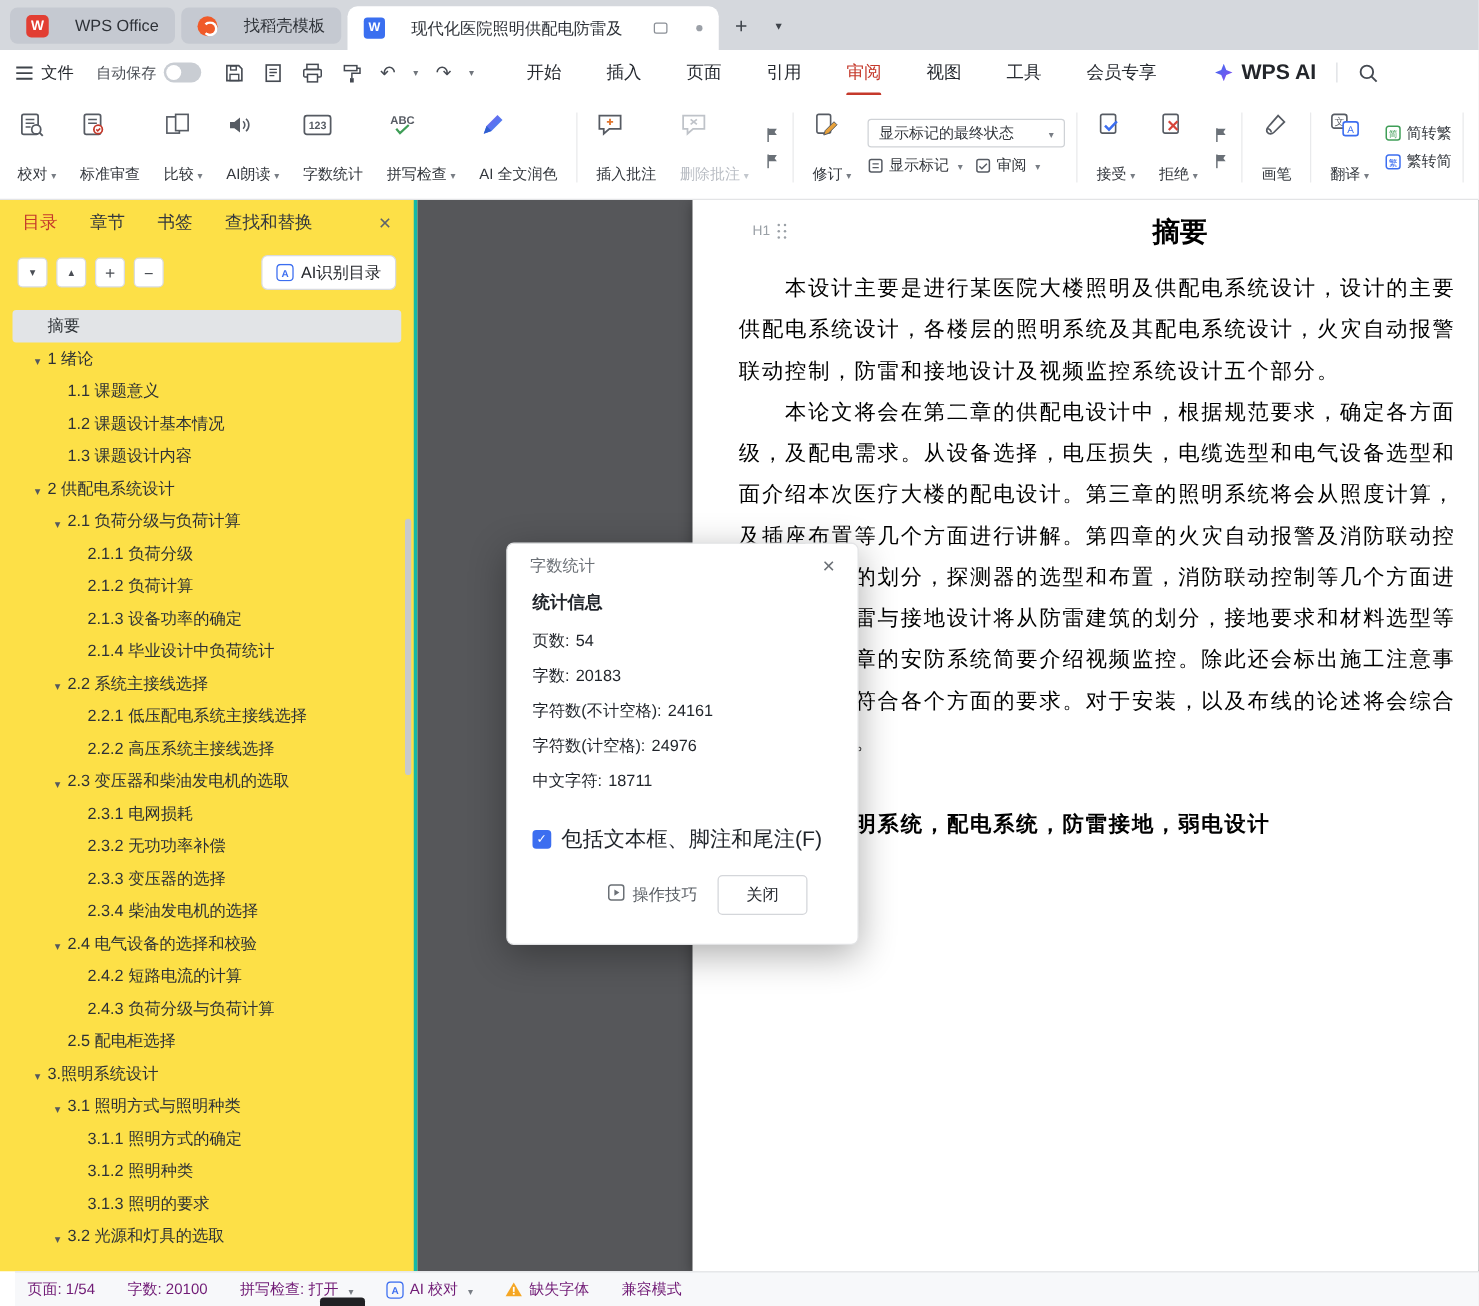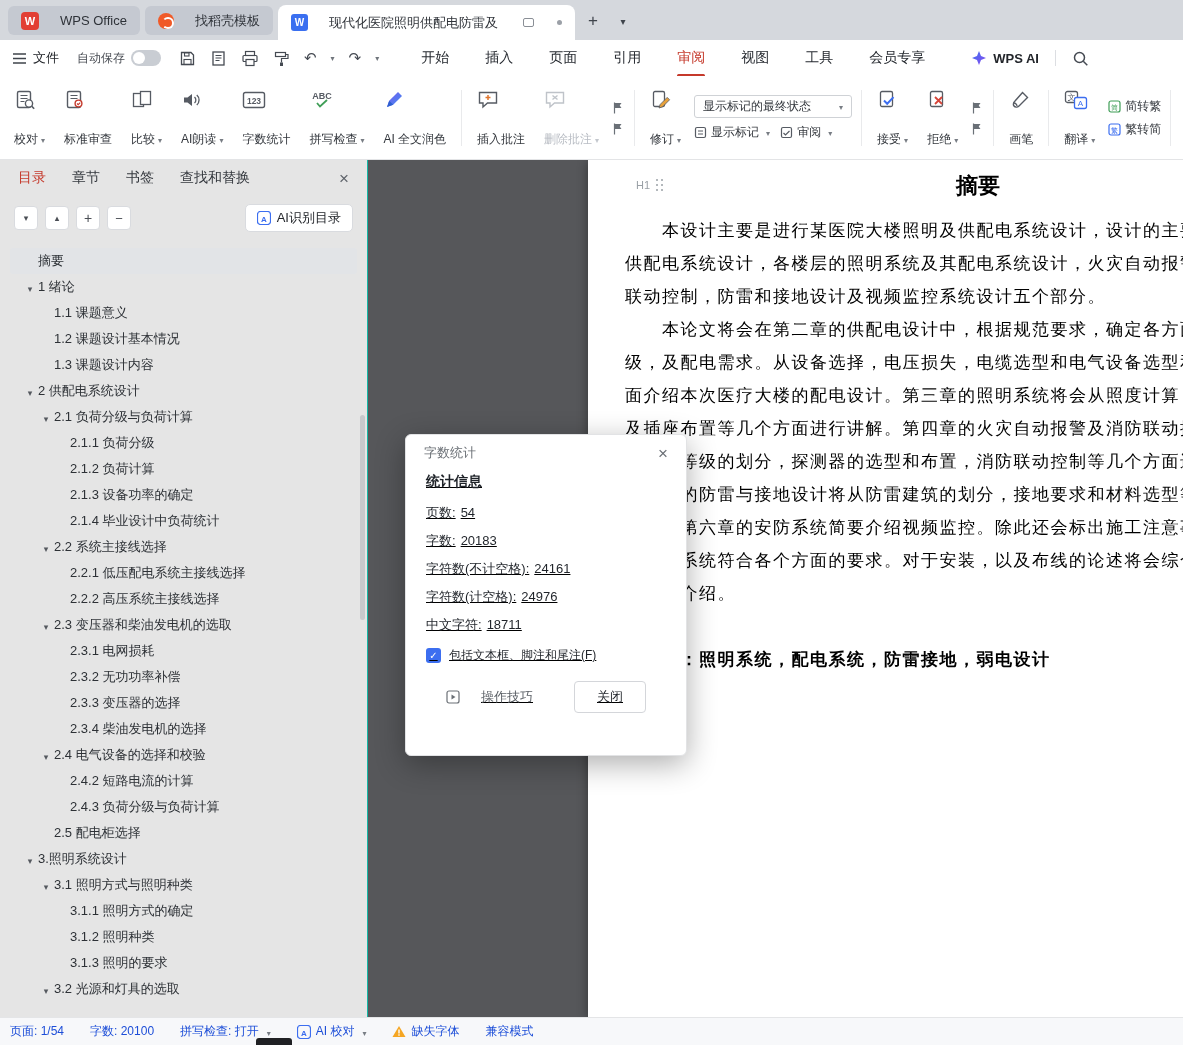--- a/index.html
+++ b/index.html
@@ -40,21 +40,21 @@
   .qi {display:flex;align-items:center;color:#454a52;}
   .undo-glyph::after {content:"↶";font-size:15px;}
   .redo-glyph::after {content:"↷";font-size:15px;}
   .qi-caret::after {content:"▾";font-size:8px;color:#70757c;}
   .menus {display:flex;align-items:center;gap:36px;margin-left:42px;font-size:14px;color:#262a30;}
   .menu-item {position:relative;cursor:default;}
   .menu-item.active {color:#c5392b;}
   .menu-item.active::after {content:"";position:absolute;left:0;right:0;bottom:-10px;height:3px;
     background:#c5392b;border-radius:2px;}
   .menubar-right {display:flex;align-items:center;gap:16px;margin-left:46px;}
-  .wps-ai {display:flex;align-items:center;gap:6px;font-size:13px;font-weight:bold;color:#23262b;}
+  .wps-ai {display:flex;align-items:center;gap:6px;font-size:17px;font-weight:bold;color:#23262b;}
   .vdiv {width:1px;height:16px;background:#dcdee2;}
 
   
   .ribbon {position:absolute;top:76px;left:0;right:0;height:84px;background:#fff;
     border-bottom:1px solid #e3e4e6;display:flex;align-items:center;padding:0 8px;gap:7px;overflow:hidden;}
   .ribbon > * {flex:none;}
   .rsep {width:1px;height:56px;background:#e9eaec;margin:0 2px;}
   .rbtn {display:flex;flex-direction:column;align-items:flex-start;justify-content:center;gap:19px;
     height:66px;padding:2px 6px;border-radius:4px;font-size:12px;color:#33373d;}
   .rbtn .ic {height:24px;display:flex;align-items:center;}
@@ -65,21 +65,21 @@
   .nav-col {display:flex;flex-direction:column;gap:8px;align-items:center;justify-content:center;}
   .nav-col .mini-ic {display:flex;}
   .rgroup-col {display:flex;flex-direction:column;gap:6px;justify-content:flex-end;}
   .rdrop {width:158px;height:23px;border:1px solid #cfd2d6;border-radius:3px;display:flex;align-items:center;
     justify-content:space-between;padding:0 8px;font-size:12px;color:#33373d;background:#fff;}
   .rrow {display:flex;gap:10px;align-items:center;}
   .rsmall {display:flex;align-items:center;gap:4px;font-size:12px;color:#33373d;}
 
   
   .main {position:absolute;top:160px;left:0;right:0;bottom:28px;display:flex;}
-  .sidebar {width:368px;background:#e5e5e5;border-right:1px solid #14b8a6;position:relative;
+  .sidebar {width:334px;background:#fde047;border-right:3px solid #14b8a6;position:relative;
     display:flex;flex-direction:column;}
   .panel-tabs {height:36px;display:flex;align-items:center;gap:26px;padding:0 18px;font-size:14px;color:#33373d;}
   .panel-tab.active {color:#c5392b;}
   .close-x {position:absolute;top:10px;right:18px;color:#5f646b;font-size:14px;line-height:1;}
   .close-x::after {content:"×";font-size:17px;}
   .panel-toolbar {height:44px;display:flex;align-items:center;gap:7px;padding:0 14px;}
   .tbtn {width:24px;height:24px;border:1px solid #d9dbdf;border-radius:4px;background:#fff;display:flex;
     align-items:center;justify-content:center;color:#4a4e55;font-size:12px;}
   .tbtn.down::after {content:"▾";font-size:9px;}
   .tbtn.up::after {content:"▴";font-size:9px;}
@@ -117,37 +117,37 @@
   .doc-line.indent {padding-left:37px;}
   .doc-line.bold {font-weight:bold;}
 
   
   .dialog {position:absolute;left:405px;top:434px;width:282px;height:322px;background:#fff;border-radius:6px;
     border:1px solid #e2e3e5;box-shadow:0 8px 30px rgba(0,0,0,.32);z-index:40;}
   .dialog-head {height:36px;display:flex;align-items:center;justify-content:space-between;padding:0 18px;}
   .dlg-title {color:#6b7076;font-size:13px;}
   .dlg-x {color:#6b7076;line-height:1;}
   .dlg-x::after {content:"×";font-size:17px;}
-  .dialog-body {padding:2px 20px 0;text-decoration:underline;}
+  .dialog-body {padding:2px 20px 0;}
   .dlg-section {font-size:14px;font-weight:bold;color:#1f2329;margin-bottom:8px;}
   .stat-row {height:28px;line-height:28px;font-size:13px;color:#1f2329;}
   .stat-row span:first-child {margin-right:5px;}
-  .dlg-check {display:flex;align-items:center;gap:8px;margin-top:8px;font-size:12px;color:#1f2329;text-align:right;}
+  .dlg-check {display:flex;align-items:center;gap:8px;margin-top:21px;font-size:17px;color:#1f2329;text-align:right;}
   .checkbox {width:15px;height:15px;border-radius:3px;background:#3c6ef0;color:#fff;display:flex;
     align-items:center;justify-content:center;flex:none;}
   .checkbox::after {content:"✓";font-size:10px;}
   .dlg-foot {display:flex;align-items:center;justify-content:space-between;padding:17px 20px 0;}
-  .tips {display:flex;align-items:center;gap:21px;color:#595e64;font-size:13px;}
+  .tips {display:flex;gap:6px;color:#595e64;font-size:13px;margin-left:40px;}
   .close-btn {border:1px solid #d4d6da;border-radius:4px;background:#fff;padding:6px 22px;font-size:13px;
     color:#1f2329;font-family:inherit;}
 
   
-  .statusbar {position:absolute;left:0;right:0;bottom:0;height:28px;background:#f7f8fa;
+  .statusbar {position:absolute;left:12px;right:0;bottom:0;height:28px;background:#f7f8fa;
     border-top:1px solid #e4e5e7;display:flex;align-items:center;gap:26px;padding:0 10px;
-    font-size:12px;color:#1d4ed8;white-space:nowrap;}
+    font-size:12px;color:#701a75;white-space:nowrap;}
   .sb-item {display:flex;align-items:center;gap:5px;}
   .taskbar-artifact {position:absolute;left:256px;bottom:0;width:36px;height:7px;background:#202124;
     border-radius:3px 3px 0 0;z-index:60;}
   svg {display:block;}
 </style>
 </head>
 <body>
 
 <div class="app">
 

